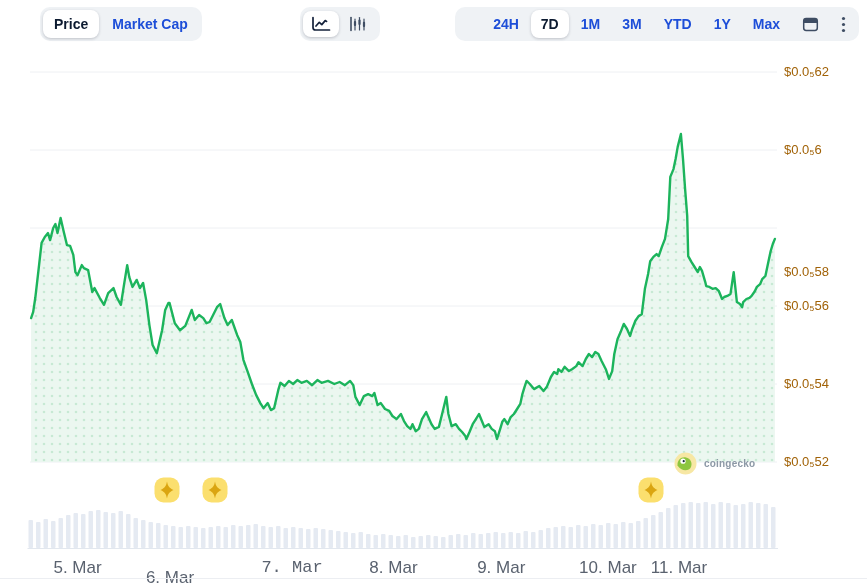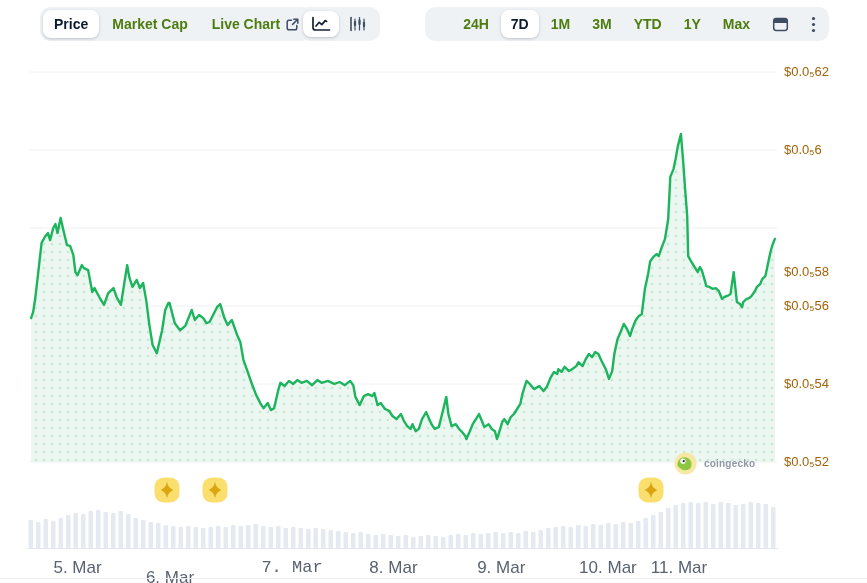--- a/index.html
+++ b/index.html
@@ -8,54 +8,45 @@
     font-family:"Liberation Sans","DejaVu Sans",sans-serif;overflow:hidden;
   }
   .toolbar{position:absolute;top:0;left:0;width:867px;height:48px;}
   .seg-group{
     position:absolute;top:7px;display:flex;align-items:center;gap:2px;
     background:#eff2f5;border-radius:10px;padding:3px;height:34px;box-sizing:border-box;
   }
   .seg{
     border:0;background:transparent;border-radius:8px;padding:5px 11px;
     font-family:"Liberation Sans","DejaVu Sans",sans-serif;
-    font-size:14px;font-weight:700;color:#4d7c0f;display:flex;align-items:center;gap:6px;
+    font-size:14px;font-weight:700;color:#1d4ed8;display:flex;align-items:center;gap:6px;
     cursor:pointer;white-space:nowrap;line-height:18px;
   }
   .seg.active{background:#ffffff;color:#0c1a30;box-shadow:0 1px 3px rgba(16,24,40,.22);}
   .seg.icon-btn{padding:5px 8px;}
   .grp-views{left:20px;margin-left:20px;}
   .grp-type{left:300px;}
-  .grp-ranges{right:38px;padding-left:28px;}
+  .grp-ranges{right:8px;padding-left:28px;}
   .grp-ranges .seg{padding:5px 10px;}
   .ylabel{position:absolute;left:784px;font-size:13px;color:#a16207;white-space:nowrap;}
   .xlabel{position:absolute;top:558px;font-size:17px;color:#5a626f;transform:translateX(-50%);white-space:nowrap;}
   .sparkle{position:absolute;width:26px;height:26px;cursor:pointer;}
   .watermark{position:absolute;left:674px;top:452px;display:flex;align-items:center;gap:7px;}
   .watermark-text{font-size:10px;font-weight:700;color:#8d99a6;letter-spacing:.2px;}
   .bottom-divider{position:absolute;left:0;top:578px;width:867px;height:1px;background:#eceef2;}
   svg{display:block;}
 </style>
 </head>
 <body>
 
 <div class="toolbar">
 
   <div class="seg-group grp-views">
     <button class="seg active">Price</button>
     <button class="seg">Market Cap</button>
-    <button class="seg">
-      <span>Live Chart</span>
-      <span>
-        <svg width="13" height="13" viewBox="0 0 13 13" fill="none">
-          <path d="M5.5 2.2H3A1.8 1.8 0 0 0 1.2 4v6A1.8 1.8 0 0 0 3 11.8h6A1.8 1.8 0 0 0 10.8 10V7.5" stroke="#3e4d63" stroke-width="1.5" stroke-linecap="round"></path>
-          <path d="M7.8 1.2H11.8V5.2M11.5 1.5L6.6 6.4" stroke="#3e4d63" stroke-width="1.5" stroke-linecap="round" stroke-linejoin="round"></path>
-        </svg>
-      </span>
-    </button>
   </div>
 
   <div class="seg-group grp-type">
     <button class="seg icon-btn active">
       <span>
         <svg width="20" height="16" viewBox="0 0 20 16" fill="none">
           <path d="M2 1.5V11.5A2.5 2.5 0 0 0 4.5 14H18.5" stroke="#13203a" stroke-width="1.7" stroke-linecap="round"></path>
           <path d="M5 10L8.3 6.3L10.8 8.6L14.2 4.6L15.6 5.4" stroke="#13203a" stroke-width="1.7" stroke-linecap="round" stroke-linejoin="round"></path>
         </svg>
       </span>

